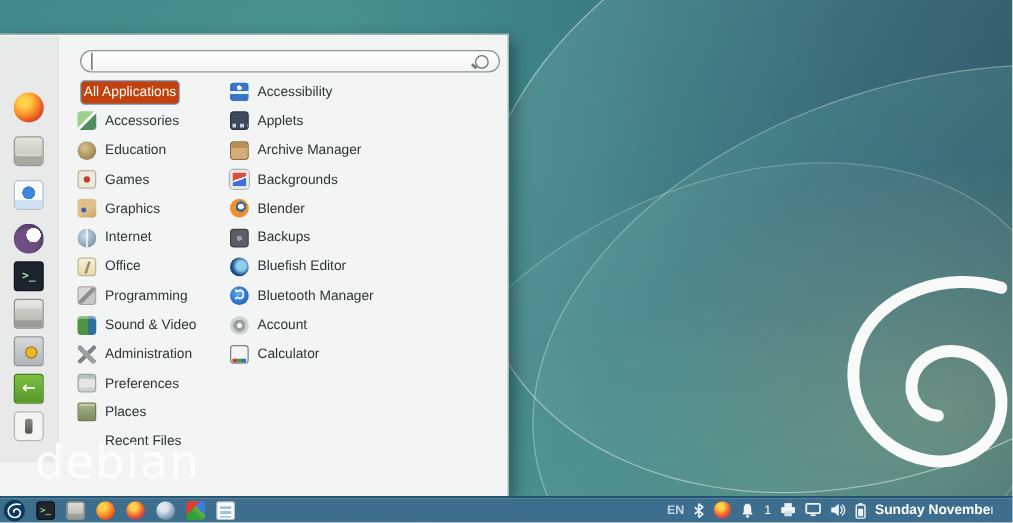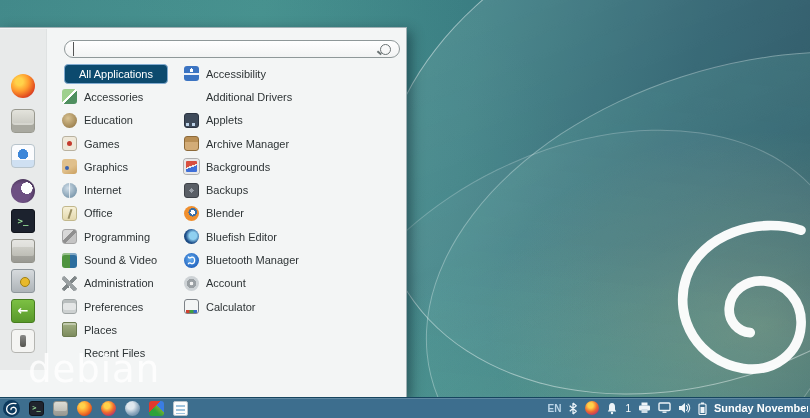--- a/index.html
+++ b/index.html
@@ -66,22 +66,22 @@
     font-family:"Liberation Sans",sans-serif;color:#333;padding:0;height:14px;
     border-left:1px solid #555;}
   .mag{width:9px;height:9px;border:1.5px solid #6a7273;border-radius:50%;position:relative;flex:none;}
   .mag::after{content:"";position:absolute;left:-4px;top:7px;width:5px;height:1.5px;
     background:#6a7273;transform:rotate(40deg);}
   
   .cats{position:absolute;left:62px;top:34px;width:120px;}
   .apps{position:absolute;left:184px;top:34px;width:220px;}
   .crow,.arow{height:23.3px;display:flex;align-items:center;cursor:pointer;}
   .clbl,.albl{font-size:11px;color:#2e3436;white-space:nowrap;}
-  .crow.sel .clbl{background:#0c4a6e;border:1px solid #82abd0;color:#fff;
-    padding:3px 14px;border-radius:4px;margin-left:2px;}
+  .crow.sel .clbl{background:#c2410c;border:1px solid #82abd0;color:#fff;
+    padding:3px 2px;border-radius:4px;margin-left:2px;}
   .ci,.ai{width:15px;height:15px;flex:none;margin-right:7px;border-radius:3px;box-sizing:border-box;}
   .spacer{width:15px;height:15px;flex:none;margin-right:7px;background:none!important;border:none!important;}
   
   .ci-accessories{background:linear-gradient(135deg,#9ed08e 0 45%,#fff 45% 55%,#4f8f5f 55%);}
   .ci-education{border-radius:50%;background:radial-gradient(circle at 40% 35%,#d8c292,#8a6d3b);}
   .ci-games{background:#efe9da;border:1px solid #b9b2a0;position:relative;}
   .ci-games::after{content:"";position:absolute;left:4px;top:4px;width:5px;height:5px;border-radius:50%;background:#c43b2e;}
   .ci-graphics{background:linear-gradient(150deg,#e0c08c 55%,#caa05f);position:relative;}
   .ci-graphics::after{content:"";position:absolute;left:3px;top:7px;width:4px;height:4px;border-radius:50%;background:#3a62b0;}
   .ci-internet{border-radius:50%;background:
@@ -141,21 +141,21 @@
   .ti-firefox{border-radius:50%;background:radial-gradient(circle at 35% 32%,#ffd24a 0 16%,#ff9a2e 42%,#e0491f 75%,#a8306e);}
   .ti-thunderbird{border-radius:50%;background:radial-gradient(circle at 40% 32%,#ffd24a 0 20%,#f06a2e 50%,#b5306e 80%,#7a2f8e);}
   .ti-orb{border-radius:50%;background:radial-gradient(circle at 38% 32%,#dfe8ee 0 25%,#8aa6bd 60%,#4f718e);}
   .ti-images{background:
       linear-gradient(135deg,#e23a2e 0 38%,transparent 38%),
       linear-gradient(-135deg,#3a7de2 0 38%,transparent 38%),
       linear-gradient(45deg,#2ea23a 0 38%,#e2c12e 100%);}
   .ti-writer{background:#fdfdfd;border:1px solid #b9c4cc;border-radius:2px;
     background-image:linear-gradient(#9fc3dd 0 2px,transparent 2px 4px,#9fc3dd 4px 6px,transparent 6px 8px,#9fc3dd 8px);
     background-size:9px 9px;background-repeat:no-repeat;background-position:2px 3px;}
-  .tb-right{margin-left:auto;display:flex;align-items:center;gap:7px;padding-right:2px;}
+  .tb-right{margin-left:auto;display:flex;align-items:center;gap:7px;padding-right:16px;}
   .kb{color:#bcd6e8;font-size:10px;font-weight:bold;cursor:pointer;}
   .tray-icon{display:flex;align-items:center;cursor:pointer;}
   .count{color:#fff;font-size:10px;cursor:pointer;}
   .clock{color:#fff;font-size:11px;font-weight:bold;white-space:nowrap;overflow:hidden;
     width:94px;cursor:pointer;}
 </style>
 </head>
 <body>
 
 <div class="desktop">
@@ -257,42 +257,38 @@
         <span class="clbl">Recent Files</span>
       </div>
   </div>
 
   <div class="apps">
     <div class="arow">
         <span class="ai ai-accessibility"></span>
         <span class="albl">Accessibility</span>
       </div>
     <div class="arow">
-        <span class="spacer"></span>
-        <span class="albl">Additional Drivers</span>
-      </div>
-    <div class="arow">
         <span class="ai ai-applets"></span>
         <span class="albl">Applets</span>
       </div>
     <div class="arow">
         <span class="ai ai-archive"></span>
         <span class="albl">Archive Manager</span>
       </div>
     <div class="arow">
         <span class="ai ai-backgrounds"></span>
         <span class="albl">Backgrounds</span>
       </div>
     <div class="arow">
+        <span class="ai ai-blender"></span>
+        <span class="albl">Blender</span>
+      </div>
+    <div class="arow">
         <span class="ai ai-backups"></span>
         <span class="albl">Backups</span>
-      </div>
-    <div class="arow">
-        <span class="ai ai-blender"></span>
-        <span class="albl">Blender</span>
       </div>
     <div class="arow">
         <span class="ai ai-bluefish"></span>
         <span class="albl">Bluefish Editor</span>
       </div>
     <div class="arow">
         <span class="ai ai-btmanager">ᙂ</span>
         <span class="albl">Bluetooth Manager</span>
       </div>
     <div class="arow">

